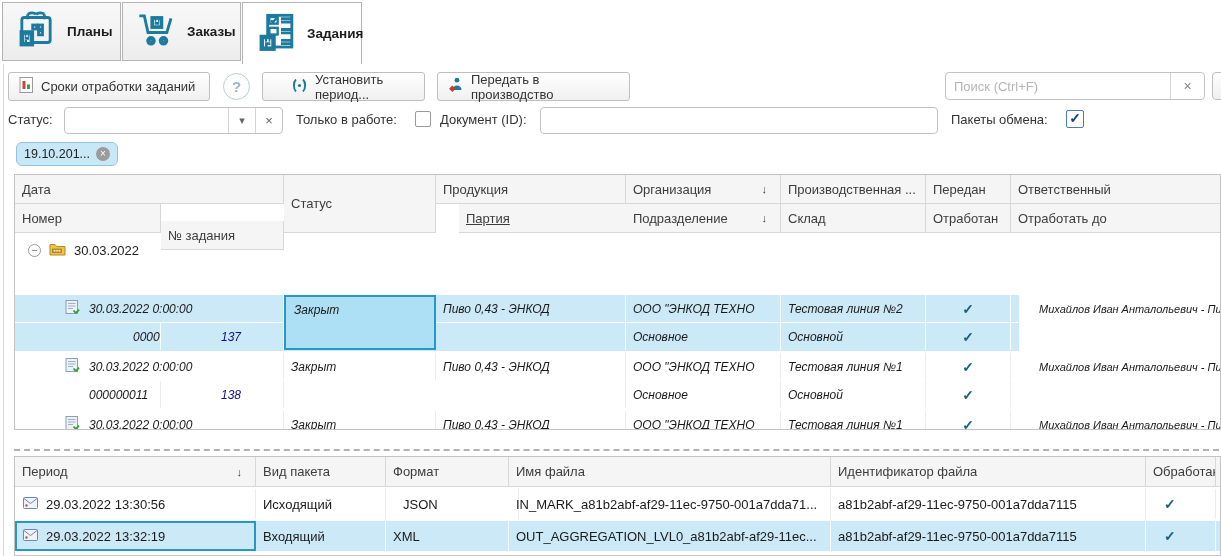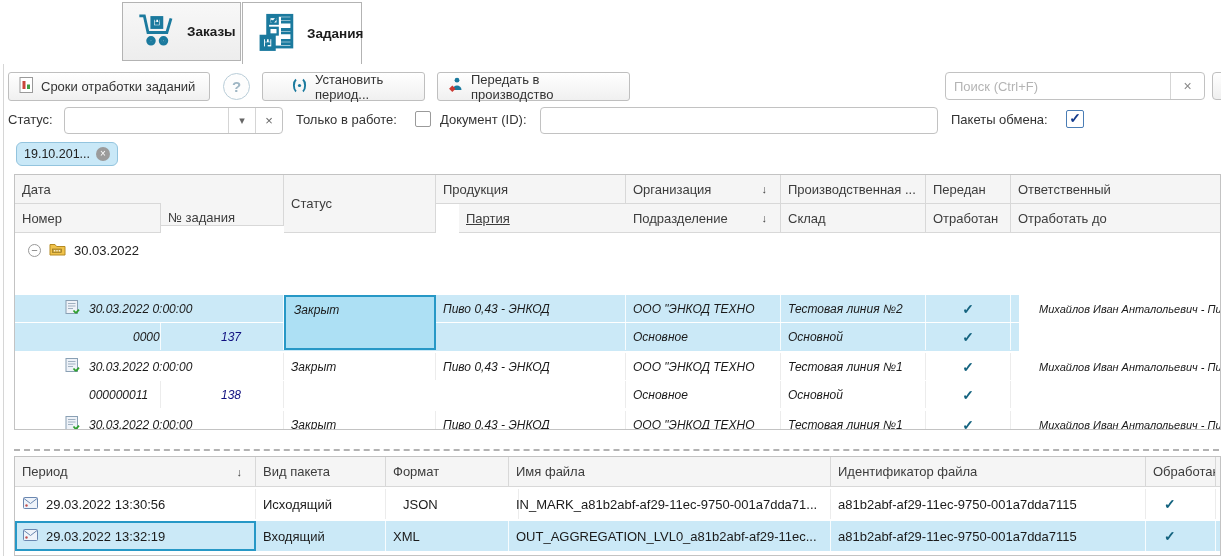--- a/index.html
+++ b/index.html
@@ -85,20 +85,37 @@
   .g2focus { position:absolute; left:0; top:0; width:241px; height:30px; border:2px solid #2798c6; z-index:2; }
 
   .splitter { position:absolute; left:14px; top:449px; width:1205px; border-top:2px dashed #b2b2b2; }
   .leftline { position:absolute; left:3px; top:64px; width:1px; height:492px; background:#d6d6d6; }
 </style>
 </head>
 <body>
 
 <div id="app">
 
+  <div class="tab" style="left:2px;width:119px;">
+    <span>
+      <svg width="42" height="40" viewBox="0 0 24 24" fill="none" stroke="#1b7a9e" stroke-width="1.7">
+        <rect x="3.5" y="4.5" width="17" height="15" rx="1.5"></rect>
+        <path d="M7 2.5 v3 M17 2.5 v3 M7 2.5 c0 0 3 -1.5 5 0 M12 2.5 c0 0 3 -1.5 5 0"></path>
+        <rect x="10" y="9" width="2.4" height="2.4"></rect>
+          <rect x="13.5" y="9" width="2.4" height="2.4"></rect>
+          <rect x="17" y="9" width="2.4" height="2.4" opacity="0"></rect>
+        <rect x="13.5" y="12.5" width="2.4" height="2.4"></rect>
+          <rect x="10" y="12.5" width="2.4" height="2.4" opacity="0"></rect>
+        <rect x="3" y="13" width="7" height="8" fill="#fff"></rect>
+        <rect x="4" y="14" width="5" height="6"></rect>
+        <path d="M5.2 15.2 h1 M7 15.2 h1 M5.2 17 h2.6 M5.2 18.8 h1.4"></path>
+      </svg>
+    </span>
+    <span class="tab-label">Планы</span>
+  </div>
 
   <div class="tab" style="left:122px;width:119px;">
     <span>
       <svg width="42" height="40" viewBox="0 0 24 24" fill="none" stroke="#1b7a9e" stroke-width="1.7">
         <path d="M2 3.5 h3 l2.2 10 h11.3 l2.5 -8.5"></path>
         <circle cx="9" cy="18.5" r="2"></circle>
           <circle cx="9" cy="18.5" r="0.6"></circle>
         <circle cx="16.5" cy="18.5" r="2"></circle>
           <circle cx="16.5" cy="18.5" r="0.6"></circle>
         <rect x="9.5" y="4.5" width="6" height="6" fill="#fff"></rect>
@@ -222,21 +239,21 @@
     <div class="hcell" style="left:911px;top:0;width:85px;height:29px;">
       <span>Передан</span>
     </div>
     <div class="hcell" style="left:996px;top:0;width:209px;height:29px;border-right:none;">
       <span>Ответственный</span>
     </div>
 
     <div class="hcell" style="left:0;top:29px;width:146px;height:29px;">
       <span>Номер</span>
     </div>
-    <div class="hcell" style="left:146px;top:22px;width:123px;height:29px;align-items:flex-end;">
+    <div class="hcell" style="left:146px;top:46px;width:123px;height:29px;">
       <span>№ задания</span>
     </div>
     <div class="hcell" style="left:444px;top:29px;width:190px;height:29px;text-decoration:underline;">
       <span>Партия</span>
     </div>
     <div class="hcell" style="left:611px;top:29px;width:155px;height:29px;">
       <span>Подразделение</span>
       <span class="sort">↓</span>
     </div>
     <div class="hcell" style="left:766px;top:29px;width:145px;height:29px;">

